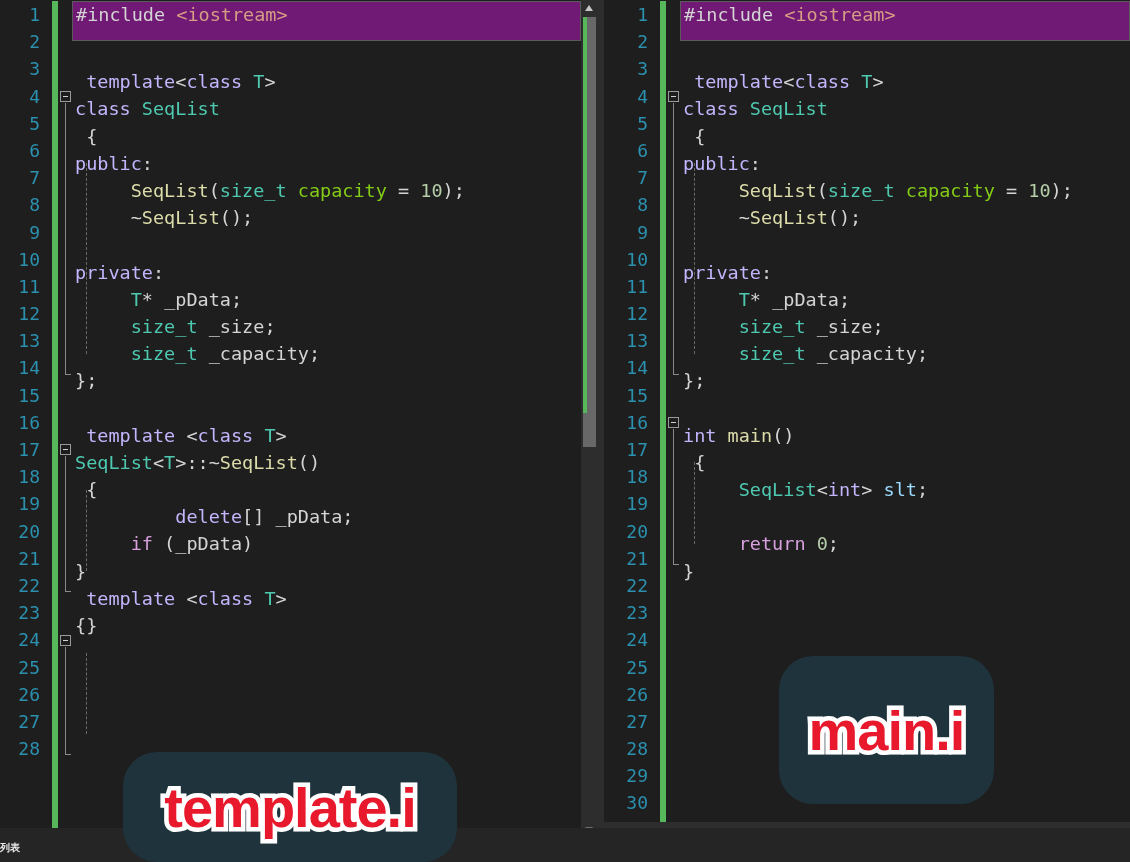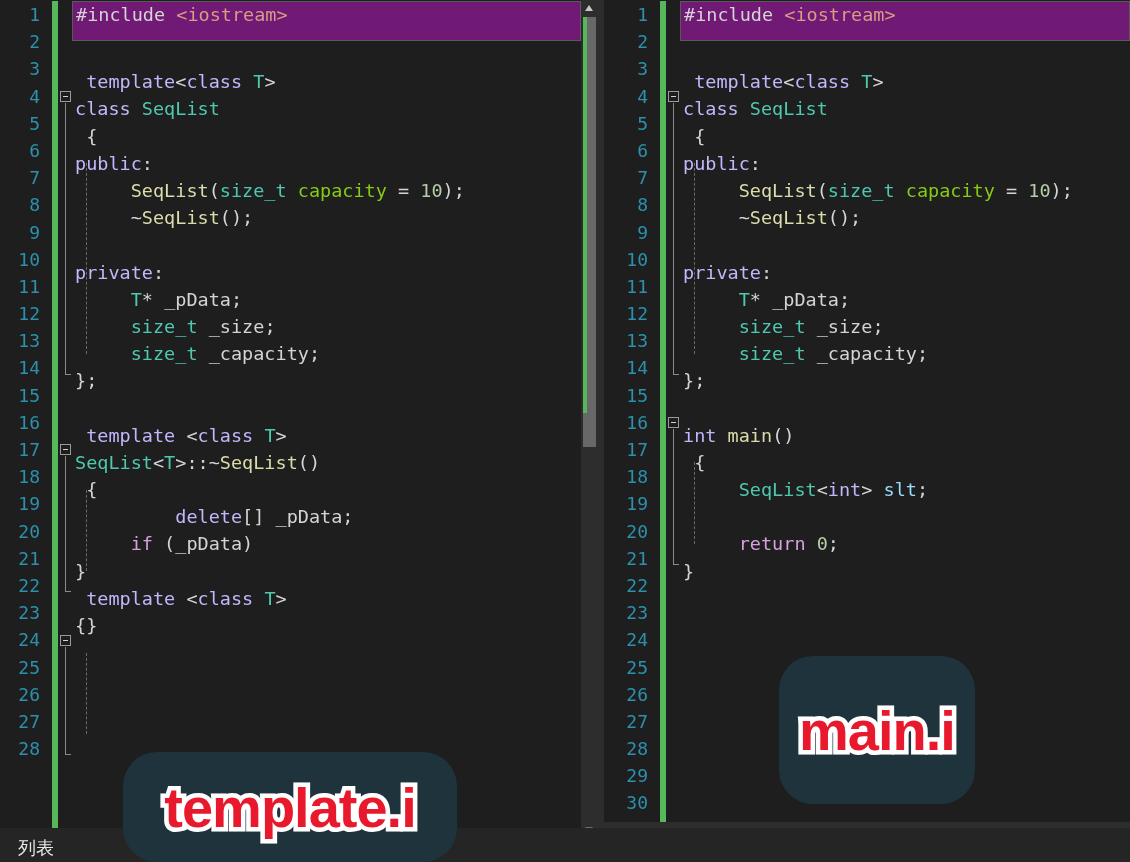--- a/index.html
+++ b/index.html
@@ -269,24 +269,25 @@
     position: absolute;
     left: 0; right: 0; bottom: 0;
     height: 34px;
     background: #252526;
     z-index: 5;
     display: flex;
     align-items: center;
   }
   #bottom-strip .label {
     font-family: "Liberation Sans", sans-serif;
-    font-size: 18px;
+    font-size: 10px;
     color: #e8e8e8;
-    padding-left: 18px;
+    padding-left: 0;
     padding-top: 6px;
+    font-weight: bold;
   }
 
   
   .sticker {
     position: absolute;
     background: #1f333d;
     border-radius: 34px;
     display: flex;
     align-items: center;
     justify-content: center;
@@ -300,21 +301,21 @@
     paint-order: stroke fill;
     letter-spacing: -1px;
   }
   #sticker-template {
     left: 123px; top: 752px;
     width: 334px; height: 110px;
   }
   #sticker-template .txt { font-size: 56px; }
   #sticker-main {
     left: 779px; top: 656px;
-    width: 196px; height: 148px;
+    width: 215px; height: 148px;
   }
   #sticker-main .txt { font-size: 56px; }
 </style>
 </head>
 <body>
 
 <div id="app">
 
   <div class="editor-pane" id="pane-left">
     <div class="code-area">

